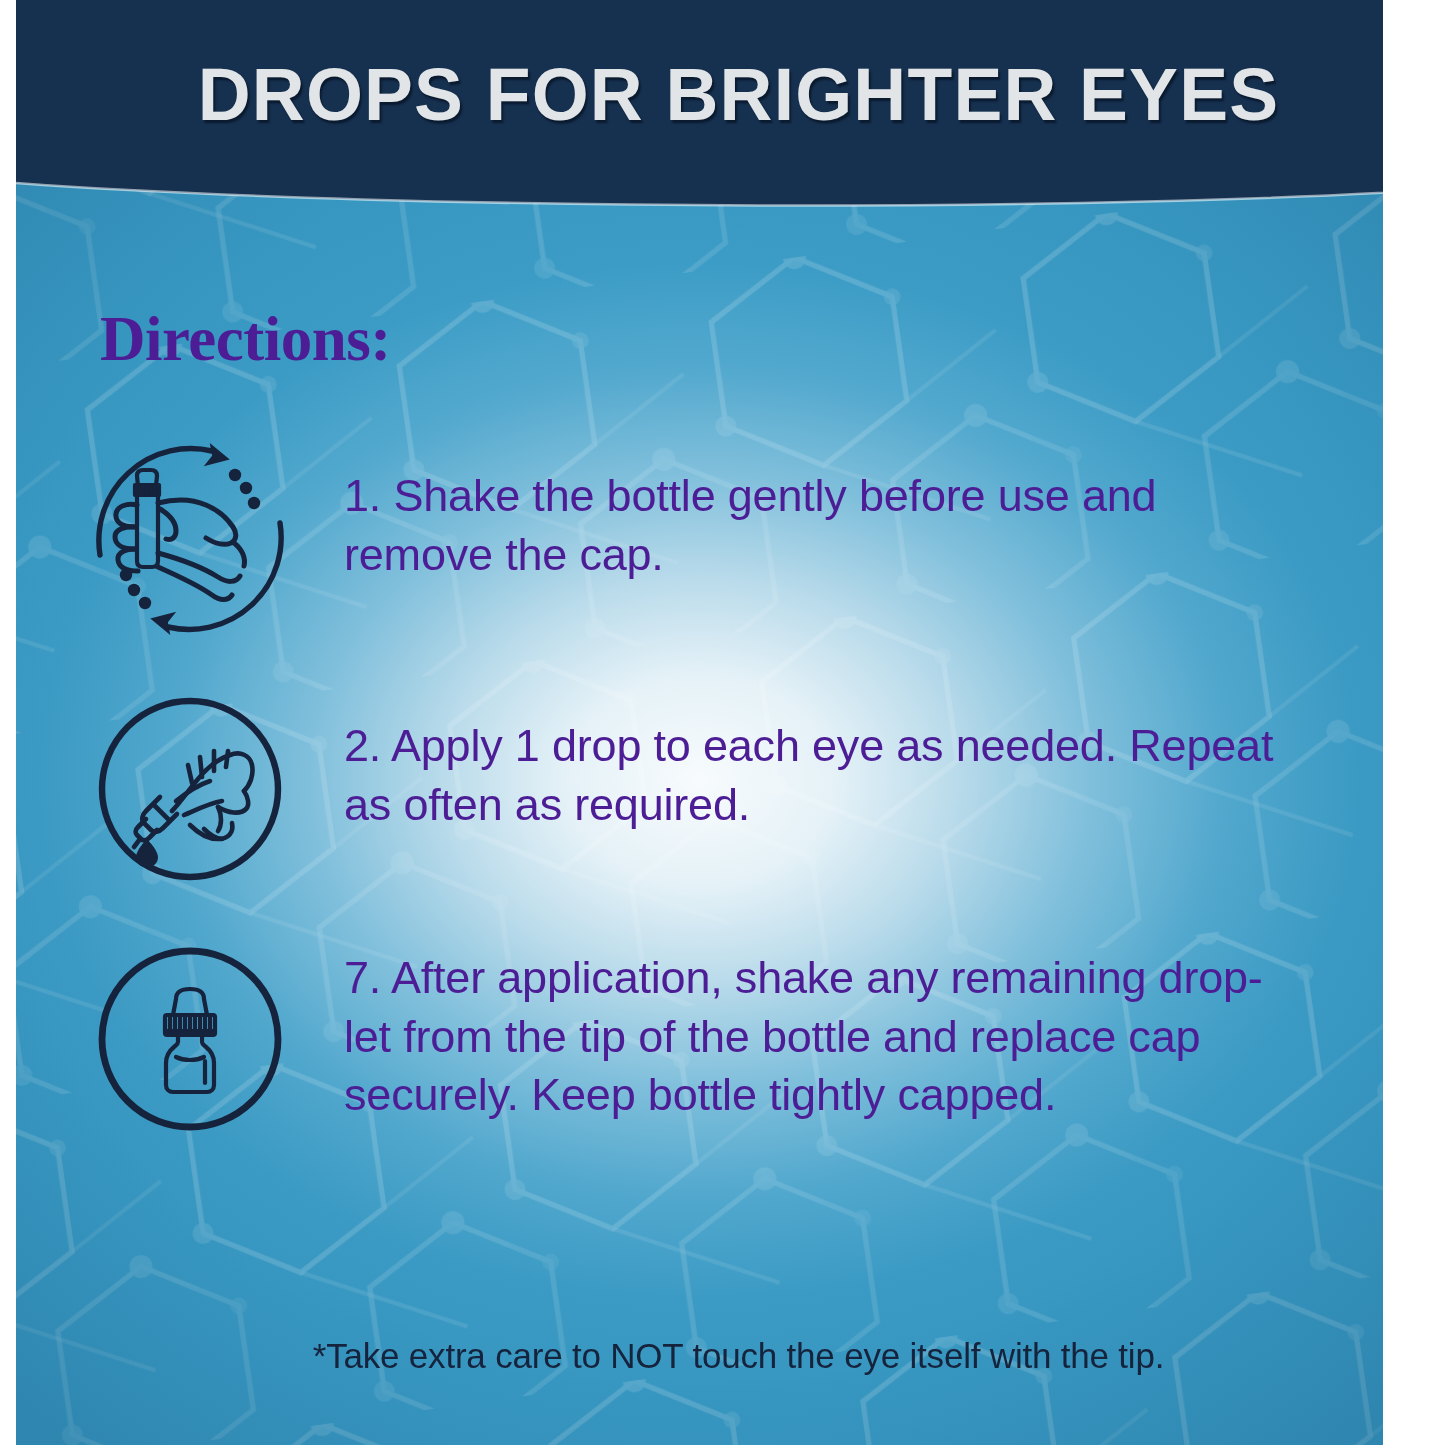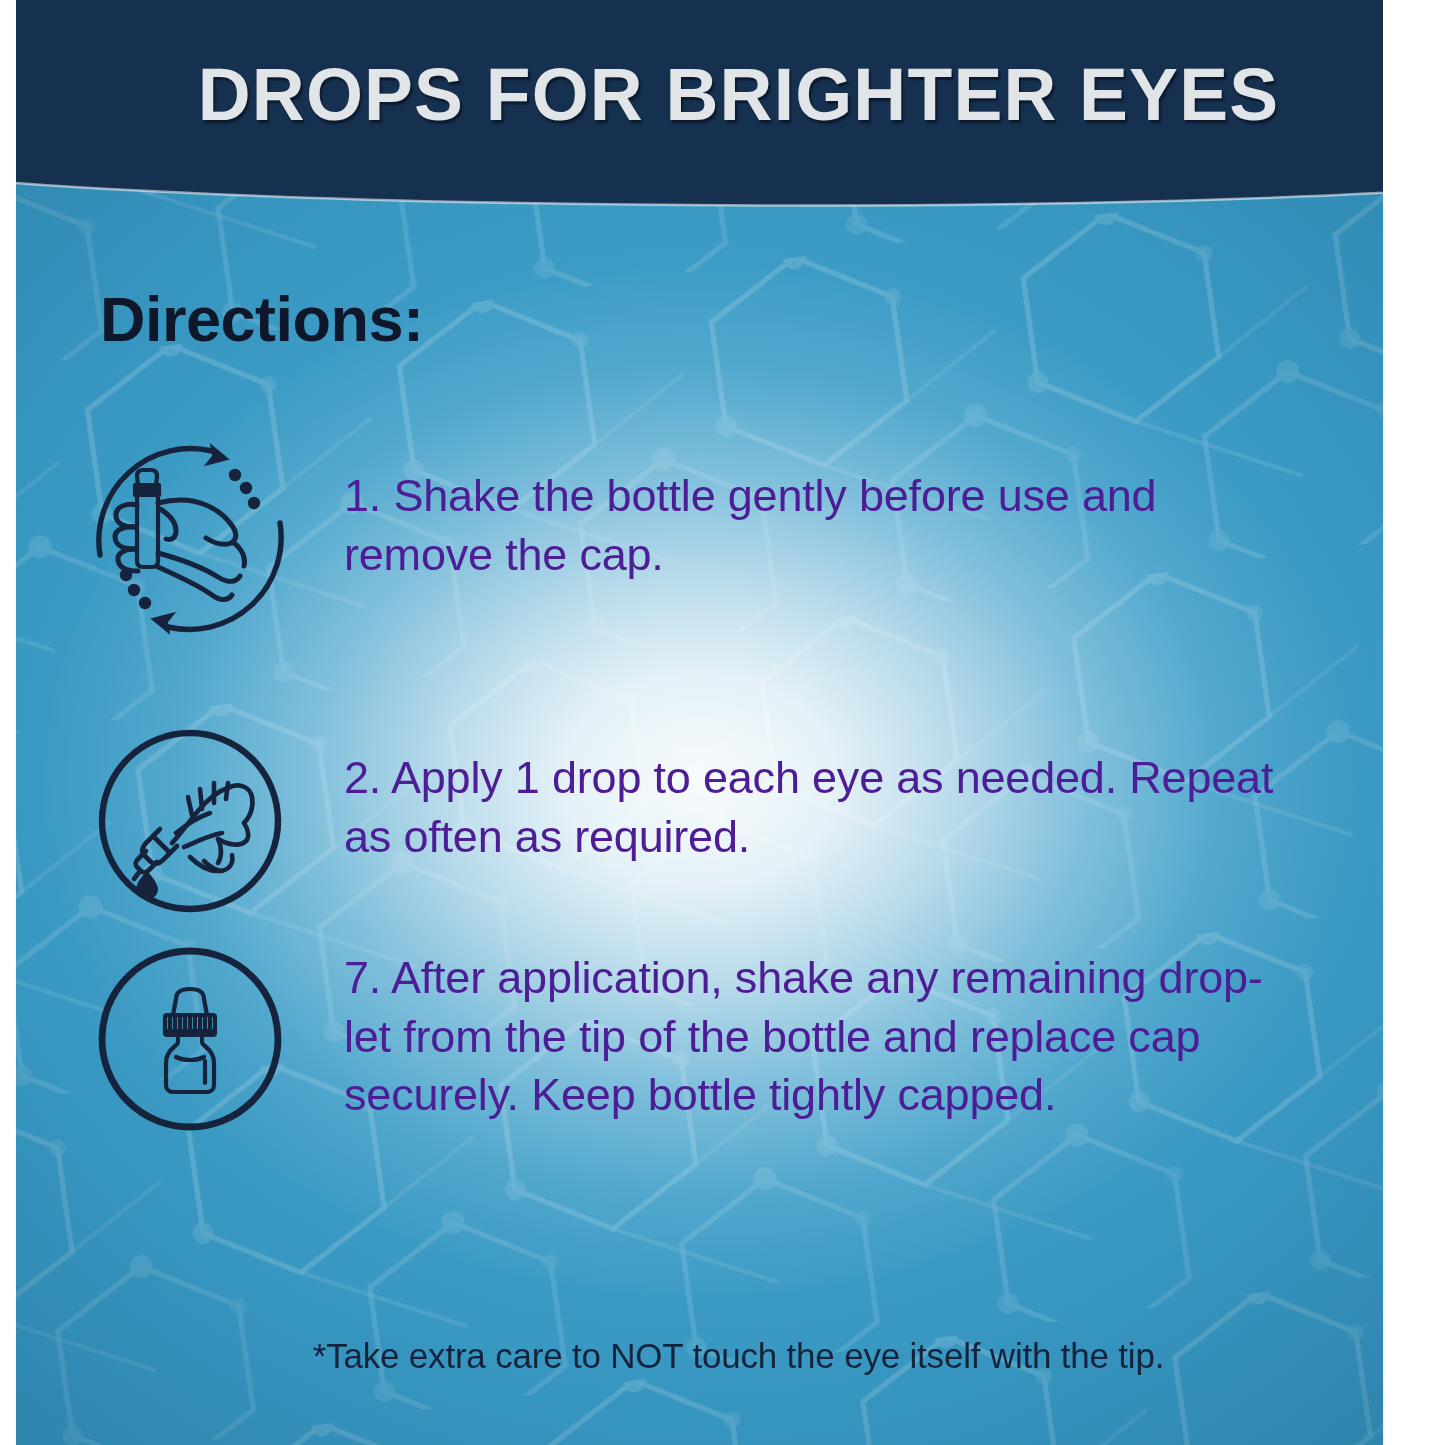--- a/index.html
+++ b/index.html
@@ -87,45 +87,45 @@
     white-space: nowrap;
     line-height: 1;
     transform: scaleX(0.99);
     transform-origin: center;
   }
 
   
   .directions-heading {
     position: absolute;
     left: 84px;
-    top: 288px;
-    font-family: Liberation Sans, sans-serif;
+    top: 308px;
+    font-family: Liberation Serif, serif;
     font-size: 63px;
     font-weight: bold;
     letter-spacing: -0.5px;
-    color: #0f172a;
+    color: #4c1d95;
     line-height: 1;
   }
 
   
   .steps {
     position: absolute;
     left: 0;
     top: 0;
     width: 1445px;
   }
   .step {
     position: absolute;
     left: 78px;
     width: 1300px;
     display: flex;
     align-items: flex-start;
   }
   .step-1 { top: 443px; }
-  .step-2 { top: 725px; }
+  .step-2 { top: 693px; }
   .step-3 { top: 943px; }
 
   .step-icon {
     flex: 0 0 auto;
     width: 192px;
     height: 192px;
     position: relative;
   }
   .step-text {
     flex: 1 1 auto;

